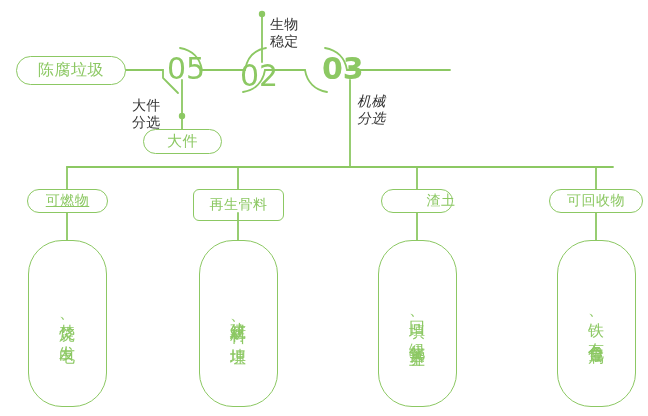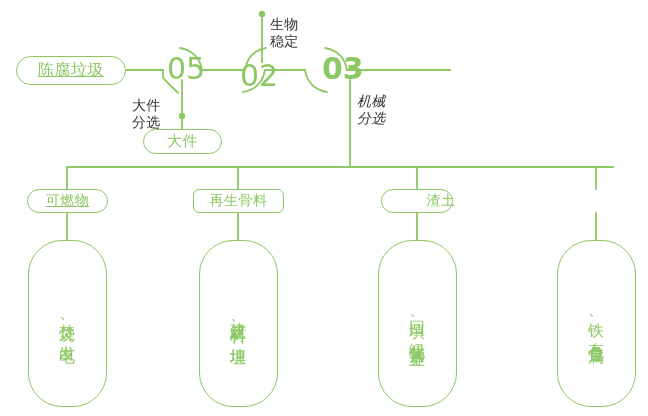--- a/index.html
+++ b/index.html
@@ -134,46 +134,49 @@
       <path d="M596,167 L596,189"></path>
 
       <path d="M67,213 L67,240"></path>
       <path d="M238,213 L238,240"></path>
       <path d="M417,213 L417,240"></path>
       <path d="M596,213 L596,240"></path>
     </g>
   </svg>
 
   <div class="pill" style="left:16px; top:56px; width:110px; height:29px;">
-    <span class="pill-label" style="font-size:16px;text-decoration:underline;">陈腐垃圾</span>
+    <span class="pill-label" style="font-size:16px;">陈腐垃圾</span>
   </div>
 
   <div class="num" style="left:167px; top:54px;">05</div>
   <div class="num" style="left:240px; top:54px;margin-top:7px;">02</div>
   <div class="num" style="left:322px; top:54px;font-weight:bold;">03</div>
 
   <div class="txt anno" style="left:132px; top:89px;">大件
 分选</div>
   <div class="txt anno" style="left:270px; top:8px;">生物
 稳定</div>
   <div class="txt anno" style="left:357px; top:85px;font-style:italic;">机械
 分选</div>
 
   <div class="pill" style="left:143px; top:129px; width:79px; height:25px;">
     <span class="pill-label">大件</span>
   </div>
 
   <div class="pill" style="left:27px; top:189px; width:81px; height:24px;">
     <span class="pill-label" style="font-size:14px;text-decoration:underline;">可燃物</span>
   </div>
-  <div class="pill" style="left:193px; top:189px; width:91px; height:24px;border-radius:6px;">
+  <div class="pill" style="left:193px; top:189px; width:91px; height:32px;border-radius:6px;">
     <span class="pill-label" style="font-size:14px;">再生骨料</span>
   </div>
   <div class="pill" style="left:381px; top:189px; width:72px; height:24px;">
     <span class="pill-label" style="font-size:14px;padding-left:24px;">渣土</span>
+  </div>
+  <div class="pill" style="left:549px; top:189px; width:94px; height:24px;">
+    <span class="pill-label" style="font-size:14px;">可回收物</span>
   </div>
 
   <div class="vbox" style="left:28px; top:240px; width:79px; height:167px;">
     <span class="vtext">焚烧、发电</span>
   </div>
 
   <div class="vbox" style="left:199px; top:240px; width:79px; height:167px;">
     <span class="vtext">建筑材料、填埋</span>
   </div>
 

